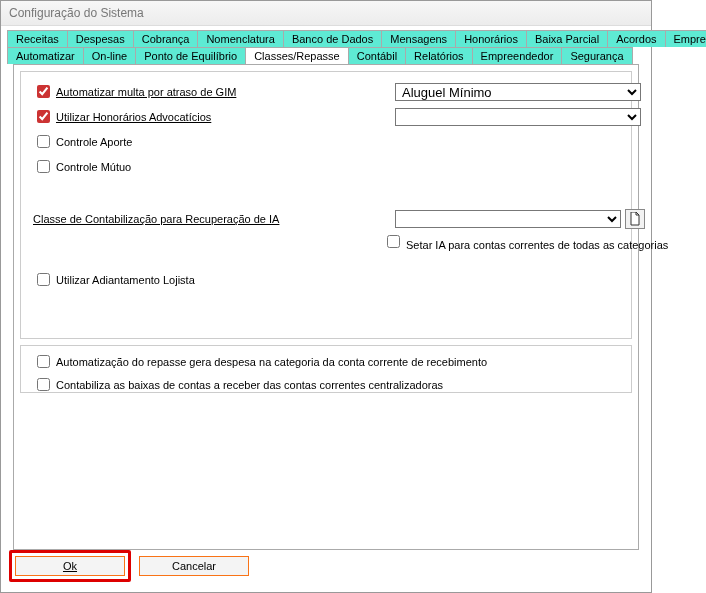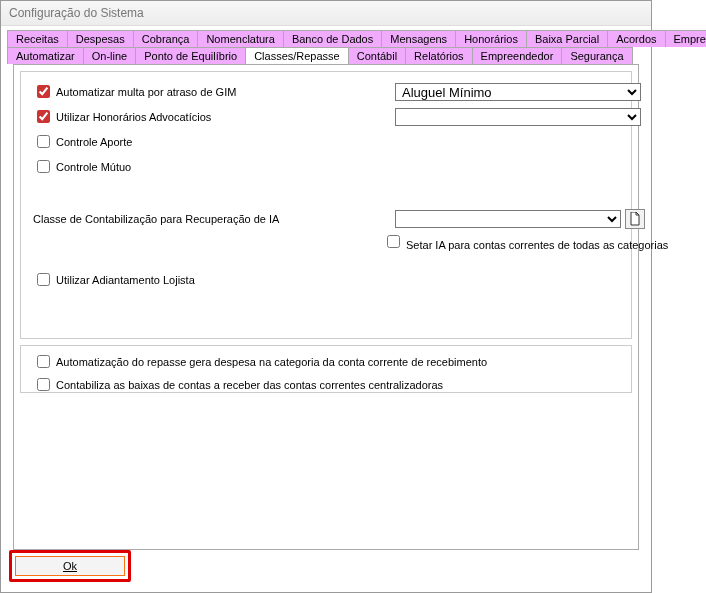--- a/index.html
+++ b/index.html
@@ -33,21 +33,21 @@
   .tab-row {
     display: flex;
     flex-wrap: nowrap;
     gap: 0;
     margin-bottom: 0;
   }
   .tab {
     border: 1px solid #aaa;
     border-bottom: none;
     padding: 2px 8px;
-    background: #f0abfc;
+    background: #5eead4;
     font-size: 11px;
     cursor: pointer;
     position: relative;
     margin-right: -1px;
     white-space: nowrap;
   }
   .tab.active {
     background: #fff;
     z-index: 2;
   }
@@ -136,21 +136,21 @@
     display: inline-flex;
     align-items: center;
     justify-content: center;
   }
   .highlight-ok {
     border: 3px solid #d00;
     padding: 3px;
     display: inline-flex;
     border-radius: 2px;
   }
-  .row-abs { position: relative; }
+  .row-abs { position: relative; text-decoration: underline; }
 </style>
 </head>
 <body>
 
 <div class="window">
   <div class="titlebar">Configuração do Sistema</div>
 
   <div class="tabs-area">
     <div class="tab-row">
       <div class="tab">Receitas</div>
@@ -246,14 +246,17 @@
       <div class="spacer-panel"></div>
     </div>
   </div>
 
   <div class="button-bar">
     <span class="highlight-ok">
       <button class="btn">
         <span style="text-decoration:underline;">Ok</span>
       </button>
     </span>
+    <button class="btn">
+      <span>Cancelar</span>
+    </button>
   </div>
 </div>
 
 </body></html>

